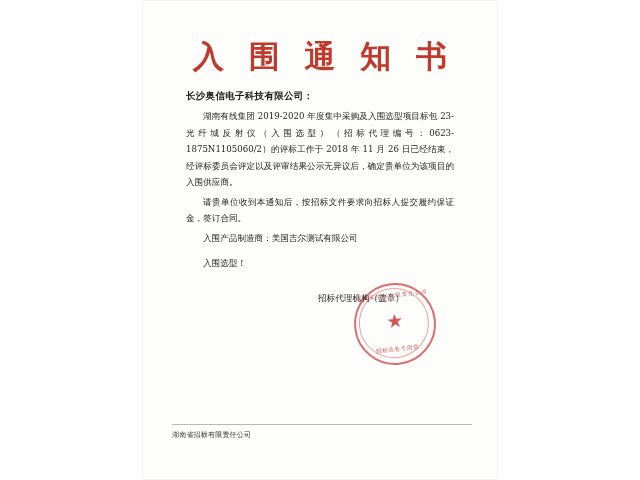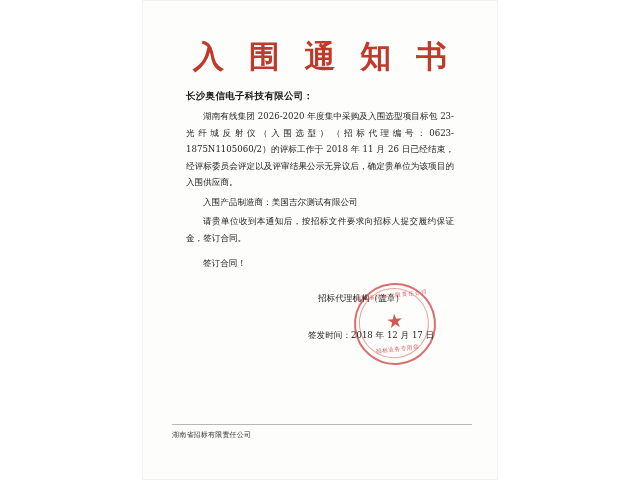--- a/index.html
+++ b/index.html
@@ -183,39 +183,36 @@
   <div class="bar right"></div>
 
   <div class="doc">
     <div class="doc-inner">
 
       <div class="title">入 围 通 知 书</div>
 
       <div class="addressee">长沙奥信电子科技有限公司：</div>
 
       <div class="body-block">
-        <p class="para">湖南有线集团 2026-2020 年度集中采购及入围选型项目标包 23-光纤城反射仪（入围选型）（招标代理编号：0623-1875N1105060/2）的评标工作于 2018 年 11 月 26 日已经结束，经评标委员会评定以及评审结果公示无异议后，确定贵单位为该项目的入围供应商。</p>
+        <p class="para">湖南有线集团 2019-2020 年度集中采购及入围选型项目标包 23-光纤城反射仪（入围选型）（招标代理编号：0623-1875N1105060/2）的评标工作于 2018 年 11 月 26 日已经结束，经评标委员会评定以及评审结果公示无异议后，确定贵单位为该项目的入围供应商。</p>
+        <p class="para">请贵单位收到本通知后，按招标文件要求向招标人提交履约保证金，签订合同。</p>
         <p class="para">入围产品制造商：美国吉尔测试有限公司</p>
-        <p class="para">请贵单位收到本通知后，按招标文件要求向招标人提交履约保证金，签订合同。</p>
         <div class="spacer"></div>
-        <p class="para">签订合同！</p>
+        <p class="para">入围选型！</p>
       </div>
 
       <div class="seal">
         <div class="ring"></div>
         <div class="top-text">湖南省招标有限责任公司</div>
         <div class="star">★</div>
         <div class="bottom-text">招标业务专用章</div>
       </div>
 
       <div class="signature">招标代理机构（盖章）</div>
 
-      <div class="sig-date">
-        <span>签发时间：</span><span>2018 年 12 月 17 日</span>
-      </div>
 
       <div class="footer">
         <div class="footer-line footer-org">湖南省招标有限责任公司</div>
       </div>
 
     </div>
   </div>
 </div>
 
 </body></html>

